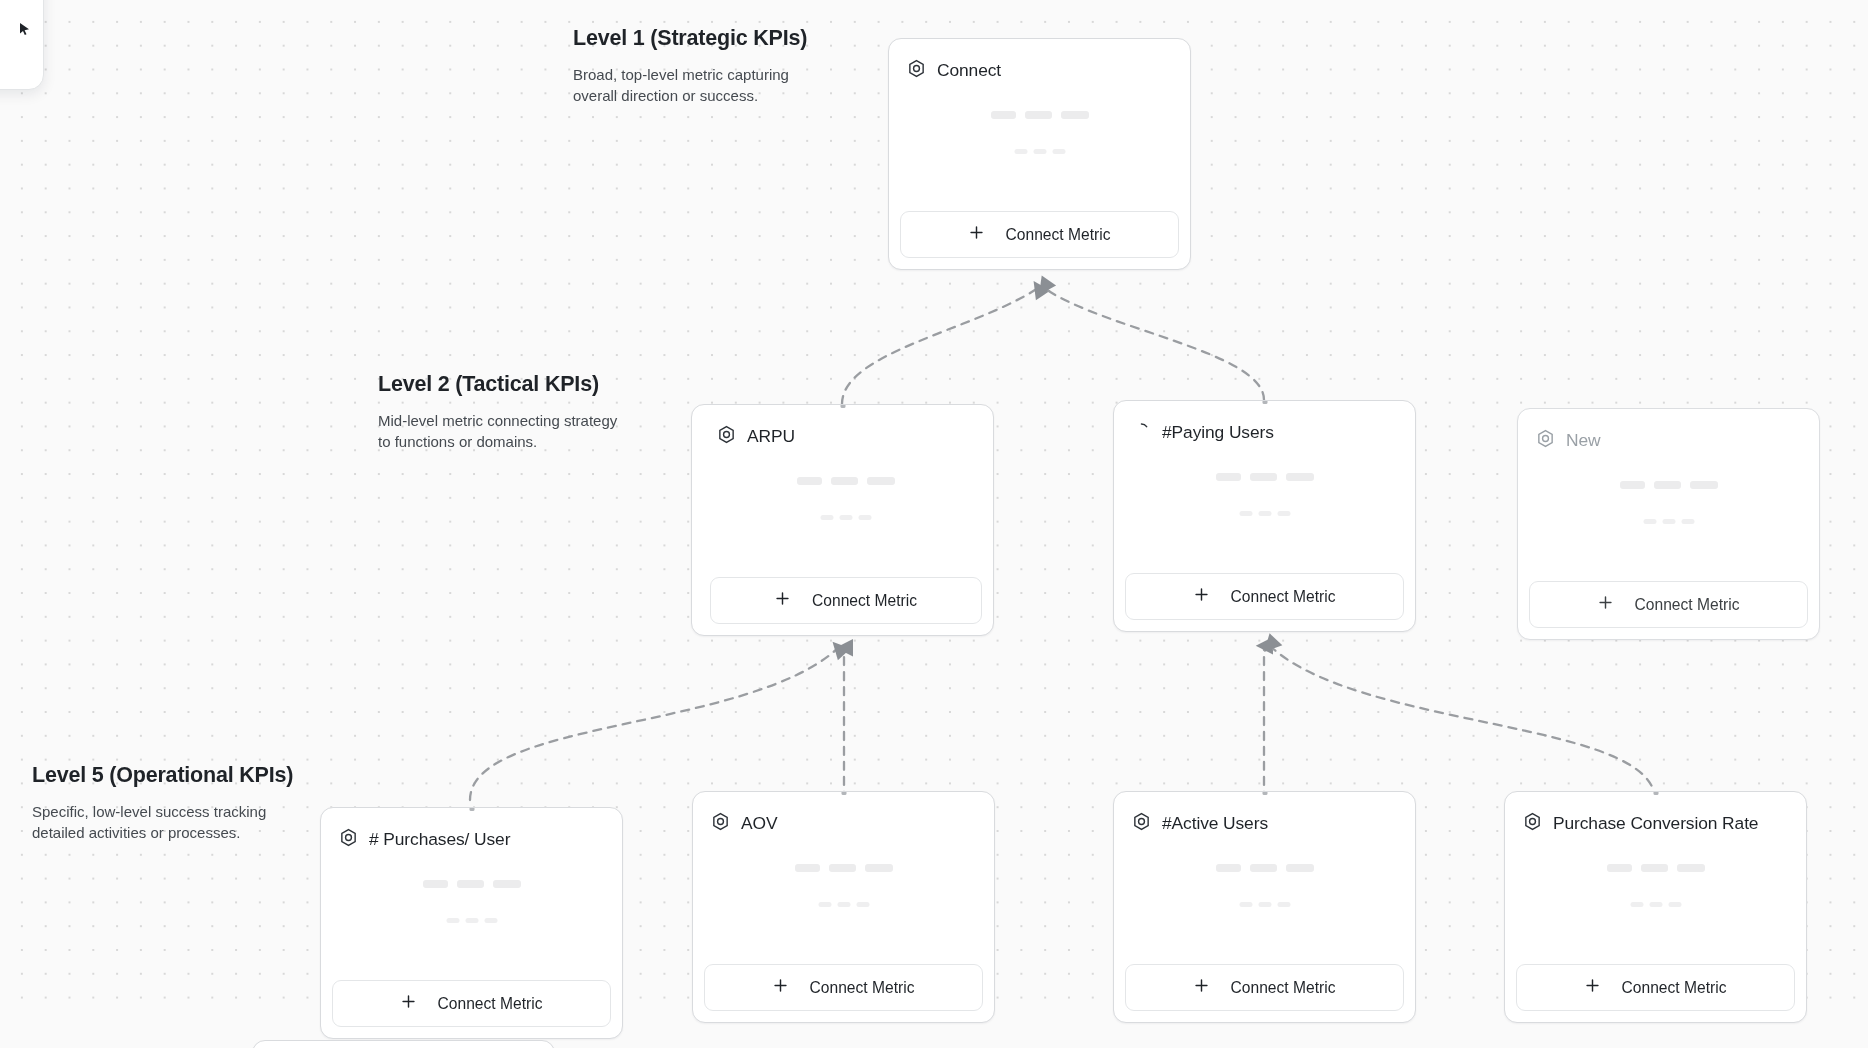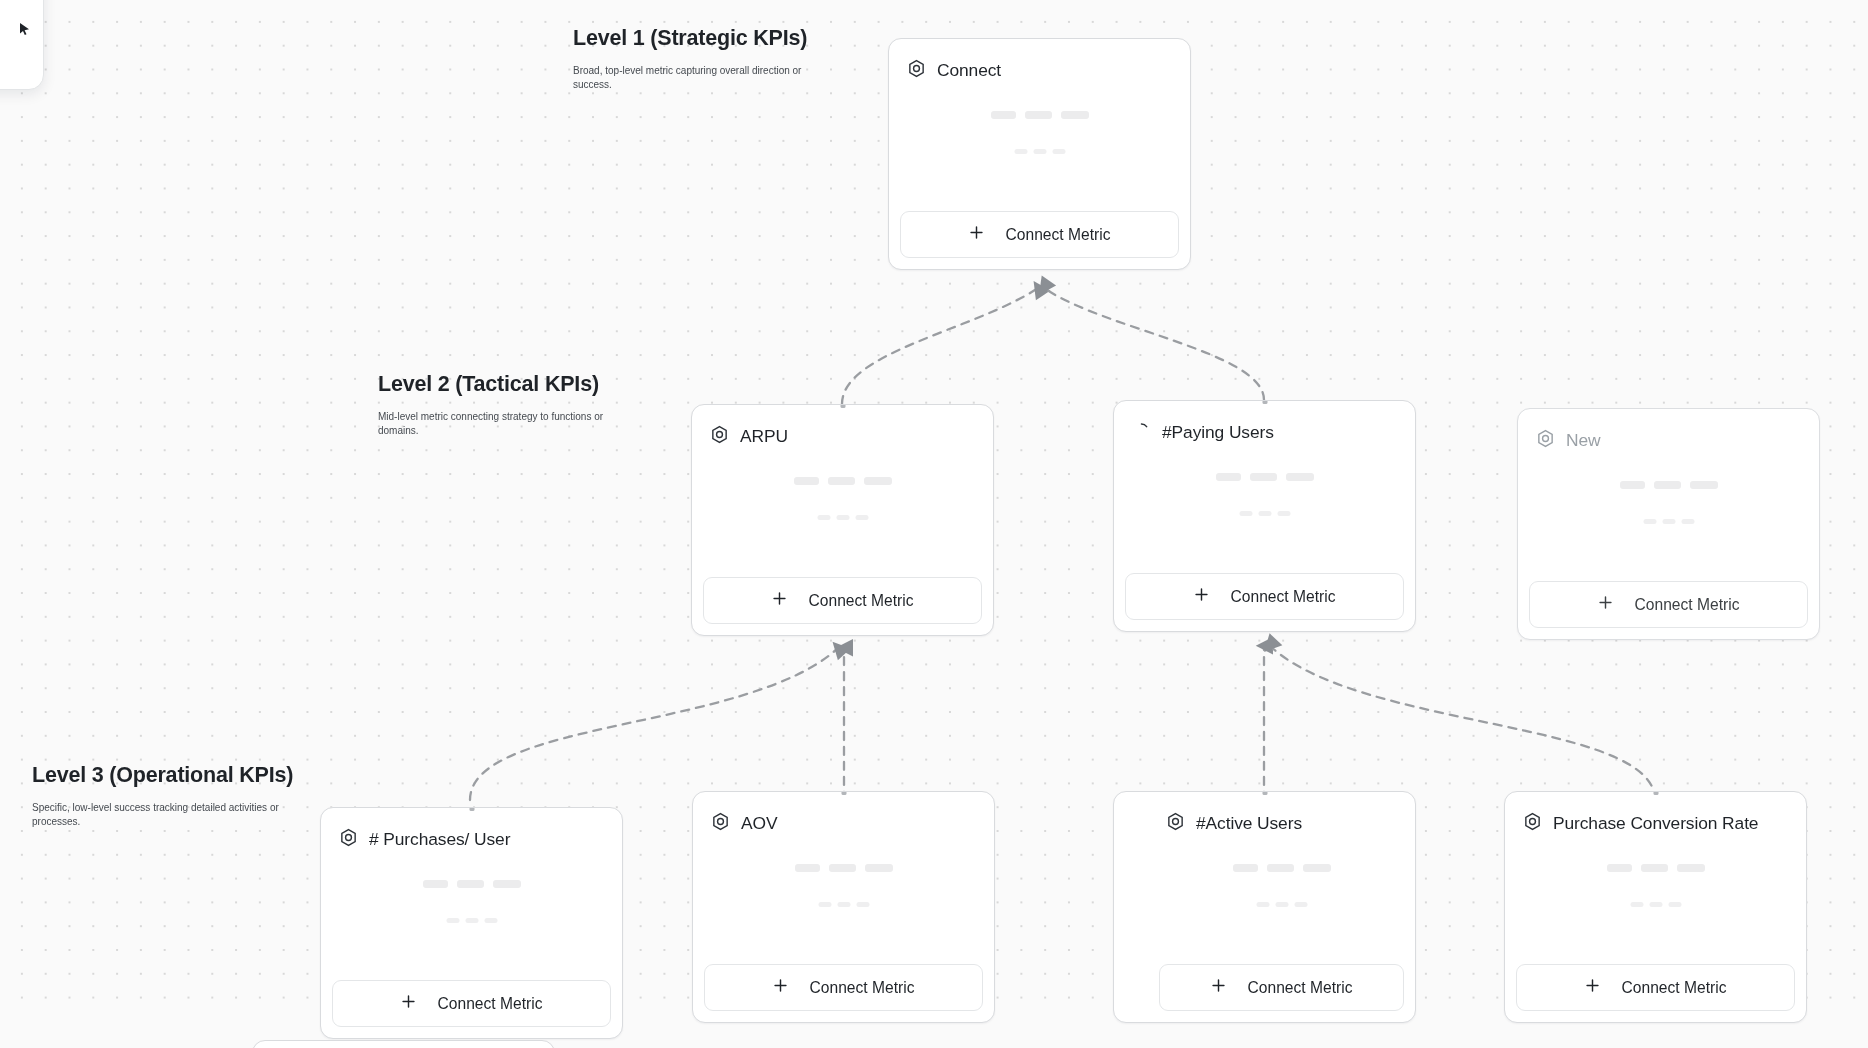--- a/index.html
+++ b/index.html
@@ -40,21 +40,21 @@
   }
   .level-title {
     font-size: 21.5px;
     font-weight: 700;
     color: #1f2328;
     letter-spacing: -0.2px;
     white-space: nowrap;
   }
   .level-desc {
     margin-top: 13px;
-    font-size: 10px;
+    font-size: 15px;
     line-height: 1.42;
     color: #454a50;
     font-weight: 400;
   }
 
   
   .node {
     position: absolute;
     background: #ffffff;
     border: 1.1px solid #d9dbde;
@@ -201,21 +201,21 @@
     <div class="level-title">Level 1 (Strategic KPIs)</div>
     <div class="level-desc">Broad, top-level metric capturing overall direction or success.</div>
   </div>
 
   <div class="level-label" style="left:378px; top:372px; width:250px;">
     <div class="level-title">Level 2 (Tactical KPIs)</div>
     <div class="level-desc">Mid-level metric connecting strategy to functions or domains.</div>
   </div>
 
   <div class="level-label" style="left:32px; top:763px; width:250px;">
-    <div class="level-title">Level 3 (Operational KPIs)</div>
+    <div class="level-title">Level 5 (Operational KPIs)</div>
     <div class="level-desc">Specific, low-level success tracking detailed activities or processes.</div>
   </div>
 
   <div class="node" style="left:888px; top:38px; width:303px; height:232px;">
     <div class="node-head">
       <span class="hex-icon">
         <svg width="19" height="19" viewBox="0 0 20 20" aria-hidden="true">
           <path d="M10 1.6 L17 5.6 V14.4 L10 18.4 L3 14.4 V5.6 Z" fill="none" stroke="#2f343a" stroke-width="1.5"></path>
           <circle cx="10" cy="10" r="3.1" fill="none" stroke="#2f343a" stroke-width="1.5"></circle>
         </svg>
@@ -237,21 +237,21 @@
     <div class="node-foot">
       <span class="plus">
         <svg width="15" height="15" viewBox="0 0 16 16" aria-hidden="true">
           <path d="M8 2.2 V13.8 M2.2 8 H13.8" stroke="#1f2328" stroke-width="1.55" stroke-linecap="round"></path>
         </svg>
       </span>
       <span class="connect-label">Connect Metric</span>
     </div>
   </div>
 
-  <div class="node" style="left:691px; top:404px; width:303px; height:232px;">
+  <div class="node" style="left:691px; top:404px; width:303px; height:232px;padding-left:7px;">
     <div class="handle"></div>
     <div class="node-head">
       <span class="hex-icon">
         <svg width="19" height="19" viewBox="0 0 20 20" aria-hidden="true">
           <path d="M10 1.6 L17 5.6 V14.4 L10 18.4 L3 14.4 V5.6 Z" fill="none" stroke="#2f343a" stroke-width="1.5"></path>
           <circle cx="10" cy="10" r="3.1" fill="none" stroke="#2f343a" stroke-width="1.5"></circle>
         </svg>
       </span>
       <span class="node-title">ARPU</span>
     </div>
@@ -400,21 +400,21 @@
     <div class="node-foot">
       <span class="plus">
         <svg width="15" height="15" viewBox="0 0 16 16" aria-hidden="true">
           <path d="M8 2.2 V13.8 M2.2 8 H13.8" stroke="#1f2328" stroke-width="1.55" stroke-linecap="round"></path>
         </svg>
       </span>
       <span class="connect-label">Connect Metric</span>
     </div>
   </div>
 
-  <div class="node" style="left:1113px; top:791px; width:303px; height:232px;padding-left:34px;">
+  <div class="node" style="left:1113px; top:791px; width:303px; height:232px;">
     <div class="handle"></div>
     <div class="node-head">
       <span class="hex-icon">
         <svg width="19" height="19" viewBox="0 0 20 20" aria-hidden="true">
           <path d="M10 1.6 L17 5.6 V14.4 L10 18.4 L3 14.4 V5.6 Z" fill="none" stroke="#2f343a" stroke-width="1.5"></path>
           <circle cx="10" cy="10" r="3.1" fill="none" stroke="#2f343a" stroke-width="1.5"></circle>
         </svg>
       </span>
       <span class="node-title">#Active Users</span>
     </div>

